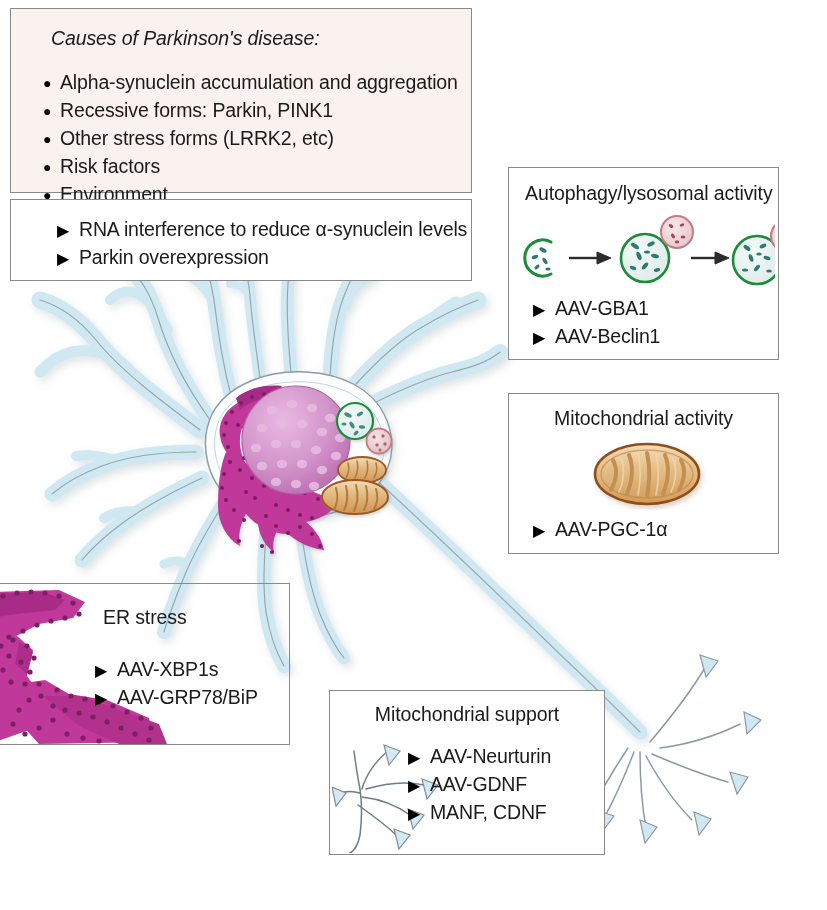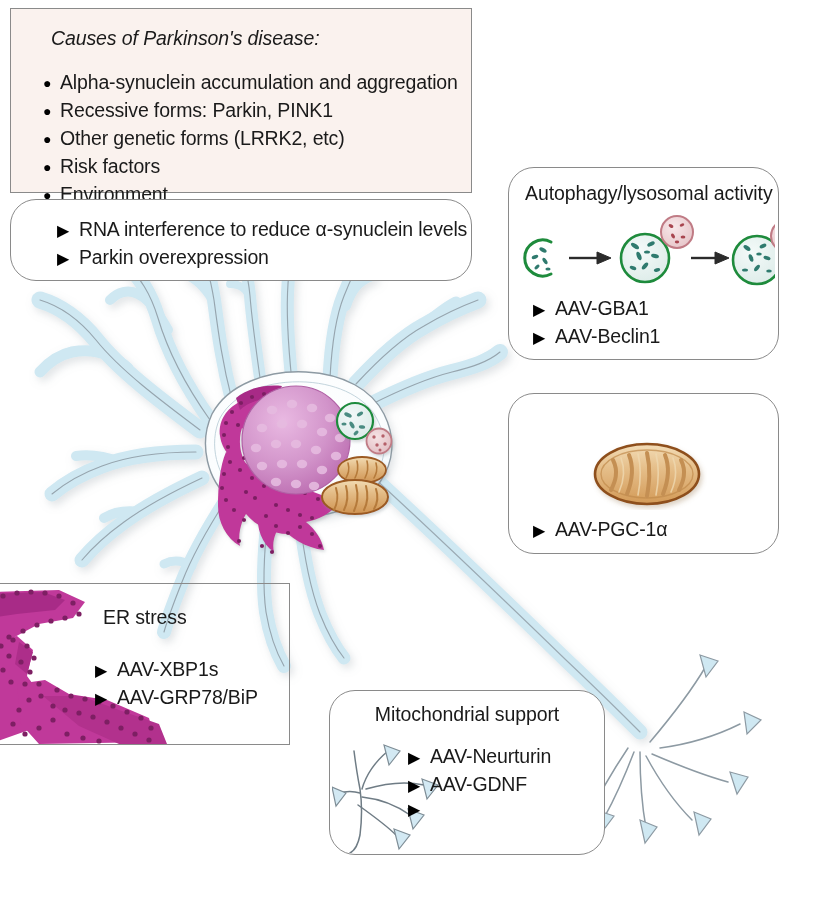--- a/index.html
+++ b/index.html
@@ -25,21 +25,20 @@
     position: absolute;
     box-sizing: border-box;
     border: 1.5px solid #8a8a8a;
     background: transparent;
   }
   .panel.filled {
     background: #faf2ee;
   }
   .panel.opaque {
     background: #ffffff;
-    border-radius: 26px;
   }
 
   
   .heading {
     font-size: 19.5px;
     color: #1a1a1a;
     letter-spacing: -0.1px;
     white-space: nowrap;
   }
   .heading.italic { font-style: italic; }
@@ -360,21 +359,21 @@
       <li>
         <span class="bullet dot">●</span>
         <span>Alpha-synuclein accumulation and aggregation</span>
       </li>
       <li>
         <span class="bullet dot">●</span>
         <span>Recessive forms: Parkin, PINK1</span>
       </li>
       <li>
         <span class="bullet dot">●</span>
-        <span>Other genetic forms (LRRK2, etc)</span>
+        <span>Other stress forms (LRRK2, etc)</span>
       </li>
       <li>
         <span class="bullet dot">●</span>
         <span>Risk factors</span>
       </li>
       <li>
         <span class="bullet dot">●</span>
         <span>Environment</span>
       </li>
     </ul>
@@ -481,20 +480,21 @@
         <span>AAV-GBA1</span>
       </li>
       <li>
         <span class="bullet tri">▶</span>
         <span>AAV-Beclin1</span>
       </li>
     </ul>
   </div>
 
   <div class="panel opaque" style="left:508px; top:393px; width:271px; height:161px;">
+    <div class="heading center" style="position:absolute; left:0; right:0; top:13px;">Mitochondrial activity</div>
 
     <svg style="position:absolute; left:78px; top:44px;" width="120" height="72" viewBox="0 0 120 72">
       <defs>
         <linearGradient id="mitoB" x1="0" y1="0" x2="0" y2="1">
           <stop offset="0%" stop-color="#f3ddb7"></stop>
           <stop offset="38%" stop-color="#e6c08c"></stop>
           <stop offset="100%" stop-color="#d39a57"></stop>
         </linearGradient>
         <filter id="mitoShadow" x="-30%" y="-30%" width="165%" height="165%">
           <feDropShadow dx="2" dy="3" stdDeviation="2.6" flood-color="#9b7b55" flood-opacity="0.35"></feDropShadow>
@@ -630,17 +630,18 @@
       <li>
         <span class="bullet tri">▶</span>
         <span>AAV-Neurturin</span>
       </li>
       <li>
         <span class="bullet tri">▶</span>
         <span>AAV-GDNF</span>
       </li>
       <li>
         <span class="bullet tri">▶</span>
+        <span>MANF, CDNF</span>
       </li>
     </ul>
   </div>
 
 </div>
 
 </body></html>

